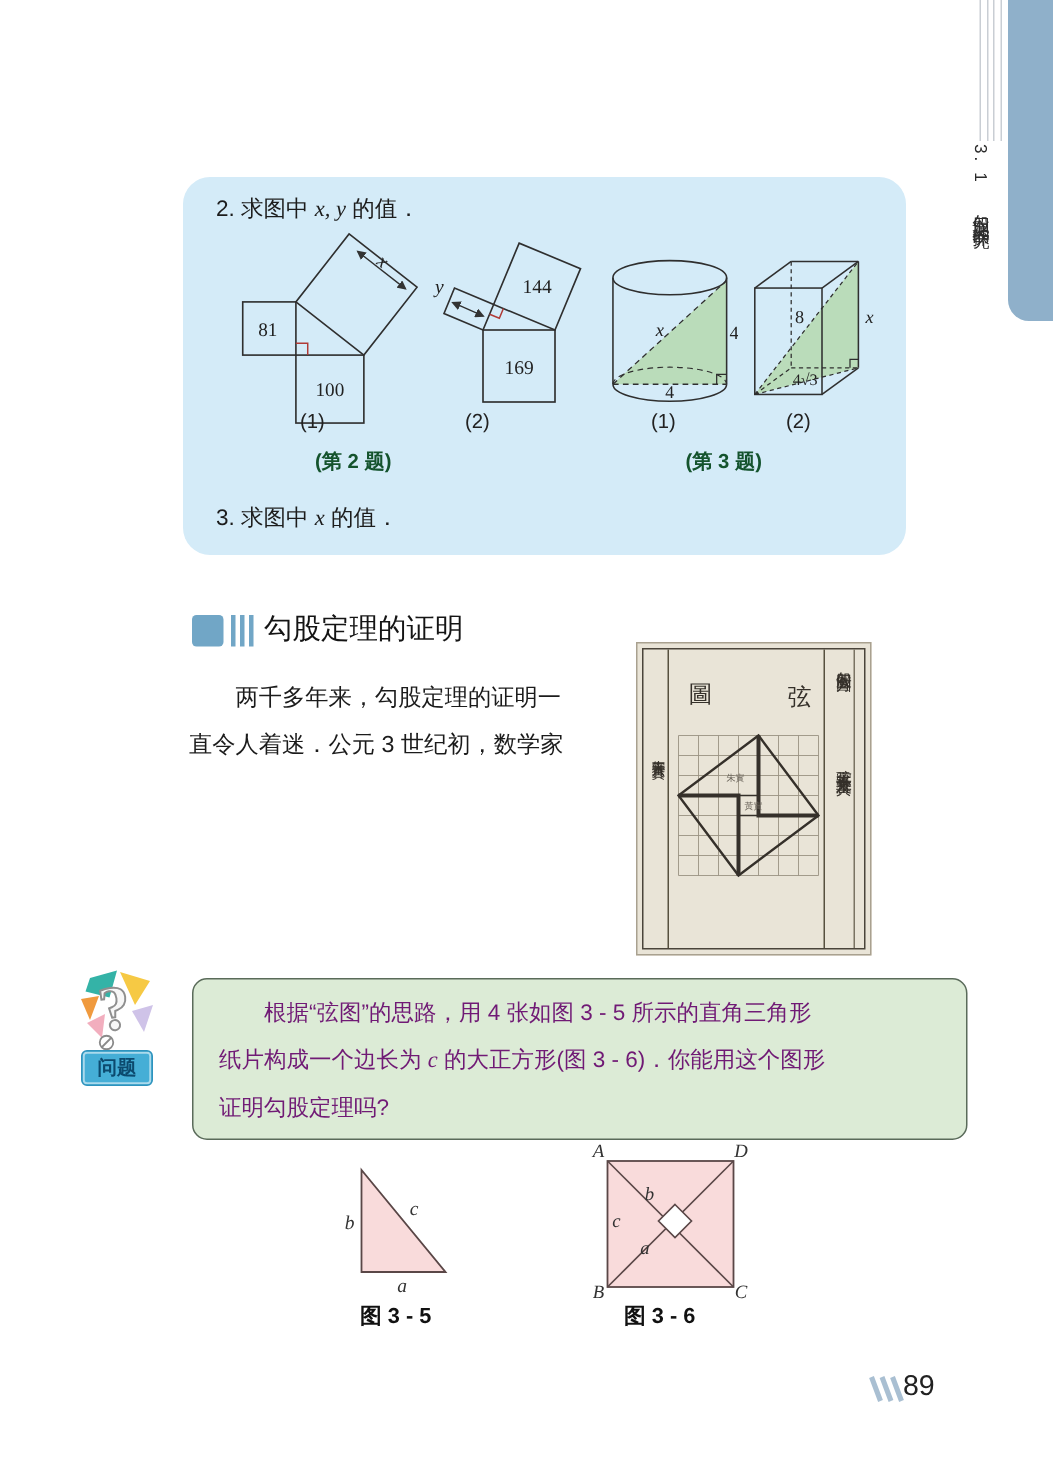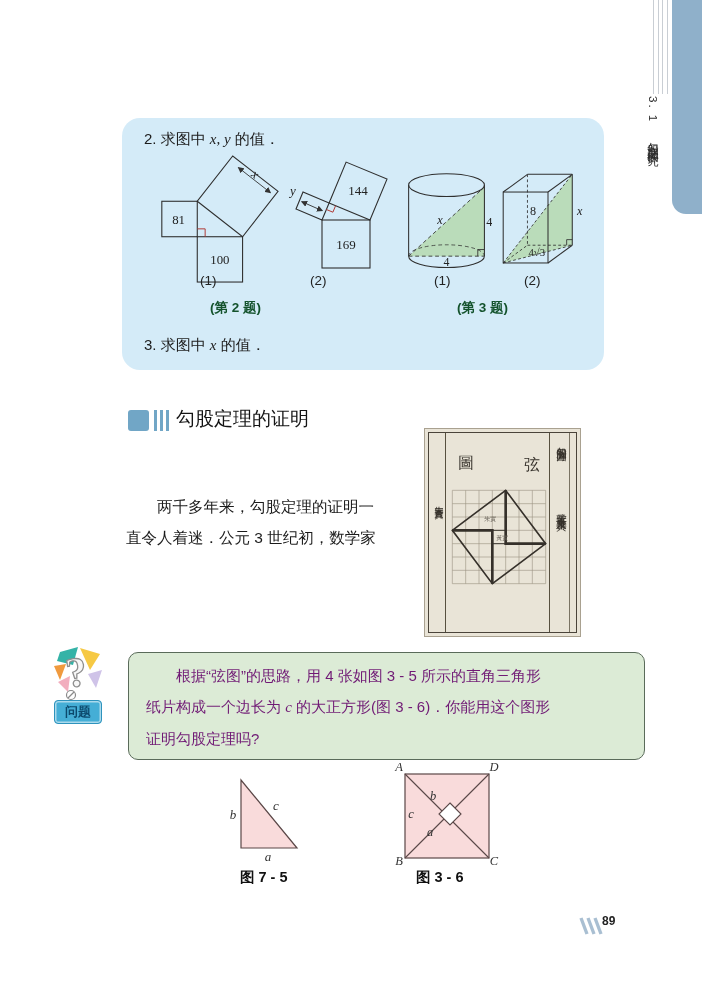--- a/index.html
+++ b/index.html
@@ -20,39 +20,39 @@
   .mvar{font-family:"Liberation Serif",serif;font-style:italic;margin-top:35px;}
   .figcap{position:absolute;font-size:13.5px;color:#222;}
   .qlabel{position:absolute;font-size:13.5px;font-weight:700;color:#14532d;}
   svg text{font-family:"Liberation Serif",serif;}
   
   #hicon-sq{position:absolute;left:128px;top:410px;width:21px;height:21px;background:#71a6c6;border-radius:3px;}
   .hbar{position:absolute;top:410px;width:3px;height:21px;background:#71a6c6;}
   #sec-title{position:absolute;left:176px;top:406px;font-size:19px;font-weight:400;color:#141414;}
   
   #para{position:absolute;left:126px;top:450px;width:296px;font-size:15.5px;line-height:31px;color:#1b1b1b;}
-  #para .l1{text-indent:2em;margin-top:41px;}
+  #para .l1{text-indent:2em;}
   
   #ancient{position:absolute;left:424px;top:428px;width:157px;height:209px;
            background:#e9e4d7;border:1px solid #a9a190;box-sizing:border-box;}
   #ancient .frame{position:absolute;left:3px;top:3px;right:3px;bottom:3px;border:1px solid#4a443a;}
   #ancient .vtxt{position:absolute;writing-mode:vertical-rl;font-family:"Liberation Serif",serif;
                  color:#35302a;letter-spacing:1px;}
   
   #q-label{position:absolute;left:54px;top:700px;width:46px;padding:2px 0;text-align:center;
            background:#45aed6;color:#0c4a6e;font-size:13px;font-weight:700;border-radius:4px;
            border:1.5px solid #2e93bd;box-shadow:inset 0 0 0 1.5px rgba(255,255,255,.55);}
   #qbox{position:absolute;left:128px;top:652px;width:517px;height:108px;background:#dcebd6;
         border:1px solid #5a6b5a;border-radius:10px;box-sizing:border-box;}
   #qbox .txt{position:absolute;left:17px;top:7px;width:483px;font-size:15px;line-height:31px;color:#701a75;}
   #qbox .l1{text-indent:2em;}
   
   .bcap{position:absolute;font-size:14.5px;font-weight:700;color:#111;}
   
-  #pgnum{position:absolute;left:602px;top:914px;font-size:12px;color:#222;font-weight:bold;}
+  #pgnum{position:absolute;left:602px;top:914px;font-size:19px;color:#222;}
 </style>
 </head>
 <body>
 
 <div id="page">
 
   <div class="hairline" style="left:653px"></div>
   <div class="hairline" style="left:657.5px"></div>
   <div class="hairline" style="left:662px"></div>
   <div class="hairline" style="left:666.5px"></div>
@@ -207,21 +207,21 @@
       <div>证明勾股定理吗?</div>
     </div>
   </div>
 
   <svg class="abs" style="left:225px;top:772px" width="92" height="92" viewBox="0 0 92 92">
     <polygon points="16,8 16,76 72,76" fill="#f9dbdb" stroke="#5a4747" stroke-width="1.2"></polygon>
     <text x="8" y="47" font-size="13" font-style="italic" text-anchor="middle" fill="#333">b</text>
     <text x="51" y="38" font-size="13" font-style="italic" text-anchor="middle" fill="#333">c</text>
     <text x="43" y="89" font-size="13" font-style="italic" text-anchor="middle" fill="#333">a</text>
   </svg>
-  <div class="bcap" style="left:240px;top:868px">图 7 - 5</div>
+  <div class="bcap" style="left:240px;top:868px">图 3 - 5</div>
 
   <svg class="abs" style="left:392px;top:760px" width="112" height="112" viewBox="0 0 112 112">
     <rect x="13" y="14" width="84" height="84" fill="#f9dbdb" stroke="#5a4747" stroke-width="1.2"></rect>
     <line x1="13" y1="14" x2="97" y2="98" stroke="#5a4747" stroke-width="1.1"></line>
     <line x1="97" y1="14" x2="13" y2="98" stroke="#5a4747" stroke-width="1.1"></line>
     <polygon points="58,43 69,54 58,65 47,54" fill="#fff" stroke="#5a4747" stroke-width="1.1"></polygon>
     <text x="7" y="11" font-size="12.5" font-style="italic" text-anchor="middle" fill="#333">A</text>
     <text x="102" y="11" font-size="12.5" font-style="italic" text-anchor="middle" fill="#333">D</text>
     <text x="7" y="105" font-size="12.5" font-style="italic" text-anchor="middle" fill="#333">B</text>
     <text x="102" y="105" font-size="12.5" font-style="italic" text-anchor="middle" fill="#333">C</text>

